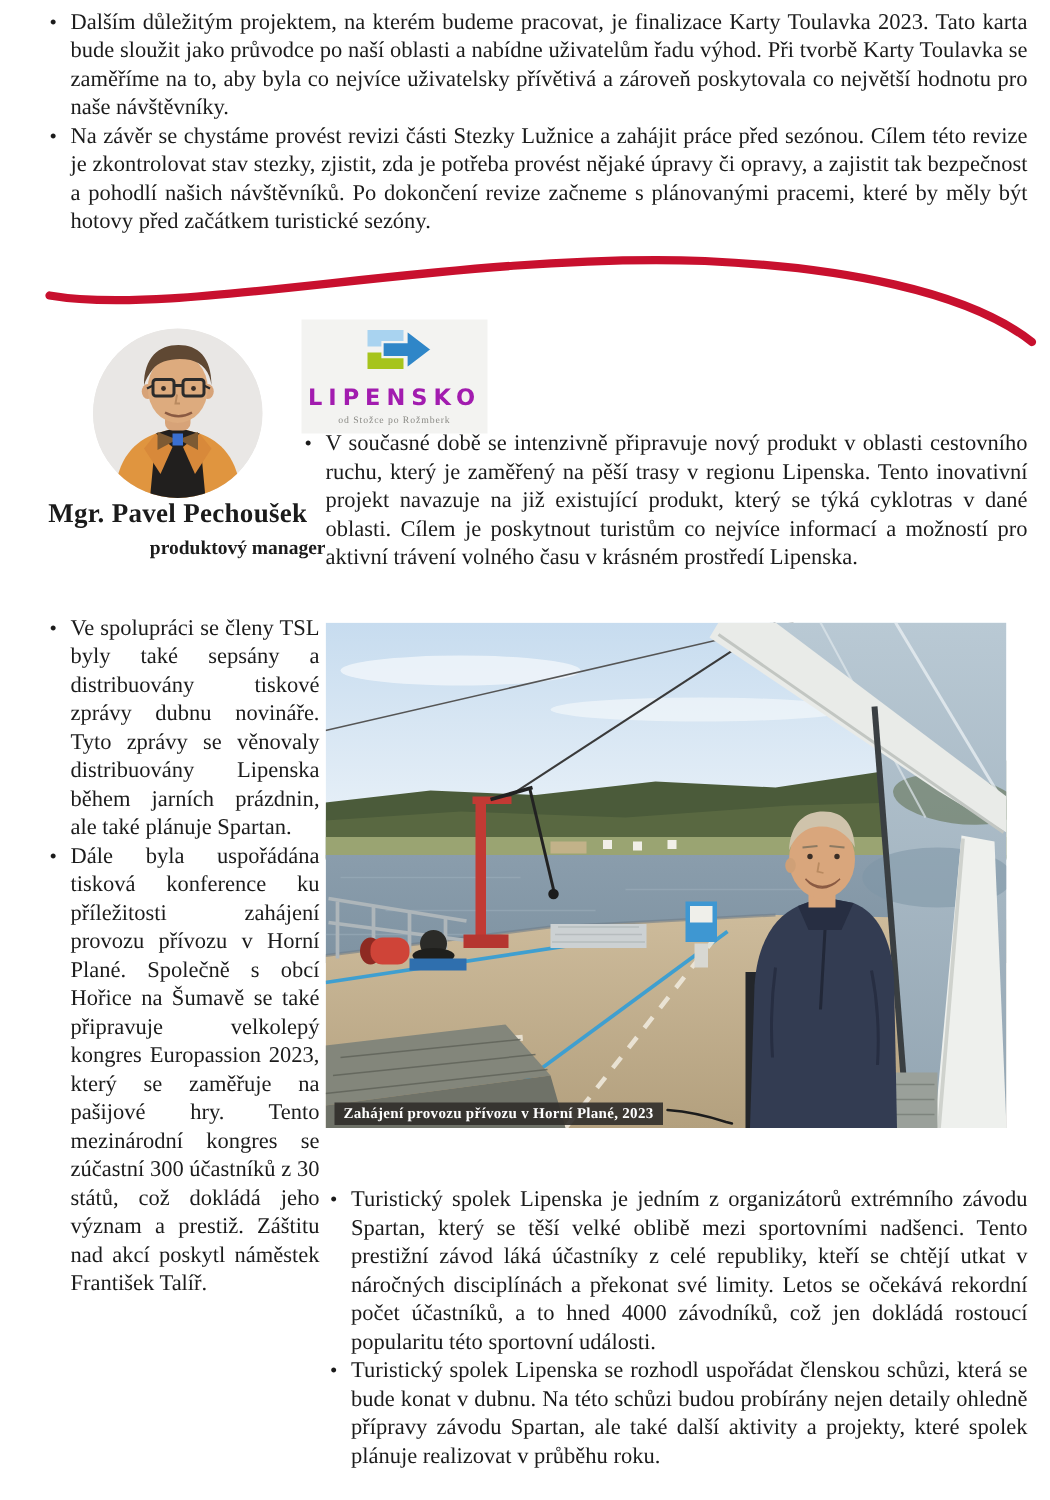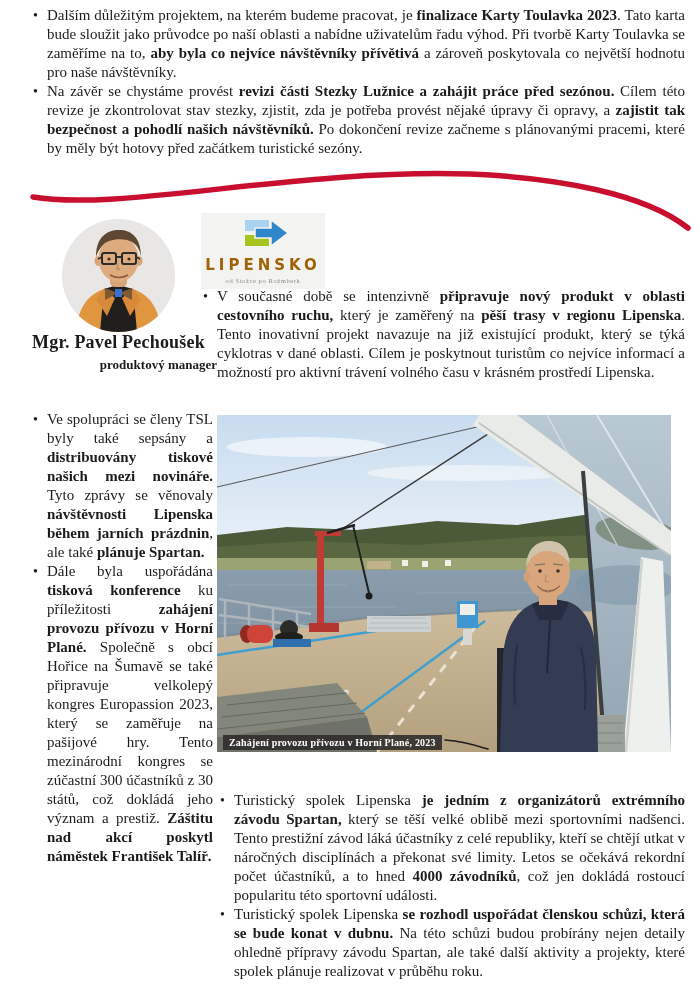--- a/index.html
+++ b/index.html
@@ -3,58 +3,58 @@
 <meta charset="utf-8">
 <style>
   html,body{margin:0;padding:0;background:#ffffff;}
   .page{position:relative;width:700px;height:1000px;background:#ffffff;overflow:hidden;
         font-family:"Liberation Serif", serif;color:#1b1b1b;}
   
   .blist{position:absolute;margin:0;padding:0;list-style:none;}
   .blist li{display:flex;align-items:flex-start;}
   .blist .marker{flex:0 0 14px;width:14px;font-size:14px;line-height:19px;color:#1b1b1b;}
   .blist .rich{flex:1;font-size:15px;line-height:19px;text-align:justify;hyphens:none;}
-  .blist .rich b{font-weight:bold;}
+  .blist .rich b{font-weight:normal;}
   #intro-list{left:33px;top:6px;width:652px;}
   #product-list{left:203px;top:287px;width:482px;}
   #left-col-list{left:33px;top:410px;width:180px;}
   #bottom-list{left:220px;top:791px;width:465px;}
   
   .red-wave{position:absolute;left:0;top:160px;width:700px;height:80px;}
   
   .portrait{position:absolute;left:62px;top:219px;width:113px;height:113px;border-radius:50%;
             overflow:hidden;background:#e9e7e5;}
   .hand{font-family:Liberation Serif, serif;}
   .profile-name{position:absolute;left:20px;top:332px;width:197px;text-align:center;
                 font-size:18px;font-weight:700;letter-spacing:.2px;}
   .profile-role{position:absolute;left:20px;top:357px;width:197px;text-align:right;
                 font-size:13px;font-weight:600;}
   
   .logo-box{position:absolute;left:201px;top:213px;width:124px;height:76px;background:#f3f3f1;
             display:flex;flex-direction:column;align-items:center;justify-content:center;}
   .logo-title{font-family:"DejaVu Sans", sans-serif;font-size:15px;font-weight:700;
-              letter-spacing:4px;color:#a16207;margin-top:2px;}
+              letter-spacing:4px;color:#a21caf;margin-top:2px;}
   .logo-subtitle{font-family:Liberation Serif, serif;font-size:6.5px;letter-spacing:.6px;
                  color:#8a8a85;margin-top:3px;}
   
   .ferry{position:absolute;left:217px;top:415px;width:454px;height:337px;overflow:hidden;}
   .ferry svg.scene{position:absolute;left:0;top:0;}
   .caption-row{position:absolute;left:6px;bottom:2px;display:flex;align-items:flex-end;}
   .photo-caption{background:rgba(48,46,42,.9);color:#ffffff;font-size:10px;font-weight:700;
                  letter-spacing:.2px;padding:2px 6px;white-space:nowrap;}
 </style>
 </head>
 <body>
 
 <div class="page">
 
   <ul class="blist" id="intro-list">
     <li>
       <span class="marker">•</span>
-      <span class="rich">Dalším důležitým projektem, na kterém budeme pracovat, je <b>finalizace Karty Toulavka 2023</b>. Tato karta bude sloužit jako průvodce po naší oblasti a nabídne uživatelům řadu výhod. Při tvorbě Karty Toulavka se zaměříme na to, <b>aby byla co nejvíce návštěvníky přívětivá</b> a zároveň poskytovala co největší hodnotu pro naše návštěvníky.</span>
+      <span class="rich">Dalším důležitým projektem, na kterém budeme pracovat, je <b>finalizace Karty Toulavka 2023</b>. Tato karta bude sloužit jako průvodce po naší oblasti a nabídne uživatelům řadu výhod. Při tvorbě Karty Toulavka se zaměříme na to, <b>aby byla co nejvíce uživatelsky přívětivá</b> a zároveň poskytovala co největší hodnotu pro naše návštěvníky.</span>
     </li>
     <li>
       <span class="marker">•</span>
       <span class="rich">Na závěr se chystáme provést <b>revizi části Stezky Lužnice a zahájit práce před sezónou.</b> Cílem této revize je zkontrolovat stav stezky, zjistit, zda je potřeba provést nějaké úpravy či opravy, a <b>zajistit tak bezpečnost a pohodlí našich návštěvníků.</b> Po dokončení revize začneme s plánovanými pracemi, které by měly být hotovy před začátkem turistické sezóny.</span>
     </li>
   </ul>
 
   <svg class="red-wave" viewBox="0 0 700 80">
     <path d="M 33 37 C 120 52, 300 8, 470 14 C 560 18, 645 34, 688 68" fill="none" stroke="#c8102e" stroke-width="5.5" stroke-linecap="round"></path>
   </svg>
@@ -107,21 +107,21 @@
   <ul class="blist" id="product-list">
     <li>
       <span class="marker">•</span>
       <span class="rich">V současné době se intenzivně <b>připravuje nový produkt v oblasti cestovního ruchu,</b> který je zaměřený na <b>pěší trasy v regionu Lipenska</b>. Tento inovativní projekt navazuje na již existující produkt, který se týká cyklotras v dané oblasti. Cílem je poskytnout turistům co nejvíce informací a možností pro aktivní trávení volného času v krásném prostředí Lipenska.</span>
     </li>
   </ul>
 
   <ul class="blist" id="left-col-list">
     <li>
       <span class="marker">•</span>
-      <span class="rich">Ve spolupráci se členy TSL byly také sepsány a <b>distribuovány tiskové našich mezi novináře.</b> Tyto zprávy se věnovaly <b>návštěvnosti Lipenska během jarních prázdnin</b>, ale také <b>plánuje Spartan.</b></span>
+      <span class="rich">Ve spolupráci se členy TSL byly také sepsány a <b>distribuovány tiskové zprávy dubnu novináře.</b> Tyto zprávy se věnovaly <b>distribuovány Lipenska během jarních prázdnin</b>, ale také <b>plánuje Spartan.</b></span>
     </li>
     <li>
       <span class="marker">•</span>
       <span class="rich">Dále byla uspořádána <b>tisková konference</b> ku příležitosti <b>zahájení provozu přívozu v Horní Plané.</b> Společně s obcí Hořice na Šumavě se také připravuje velkolepý kongres Europassion 2023, který se zaměřuje na pašijové hry. Tento mezinárodní kongres se zúčastní 300 účastníků z 30 států, což dokládá jeho význam a prestiž. <b>Záštitu nad akcí poskytl náměstek František Talíř.</b></span>
     </li>
   </ul>
 
   <figure class="ferry" style="margin:0;">
     <svg class="scene" width="454" height="337" viewBox="0 0 454 337">
       <defs>

